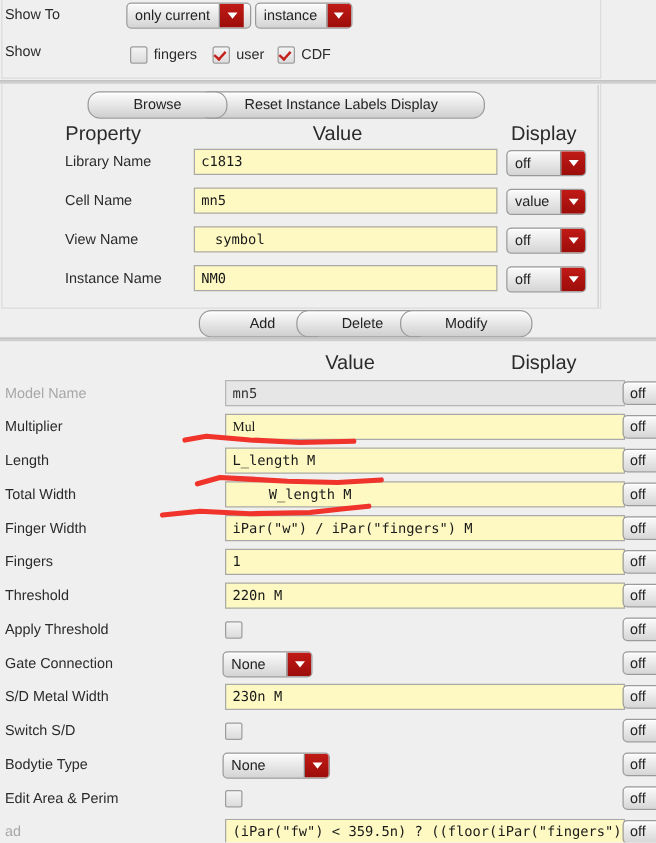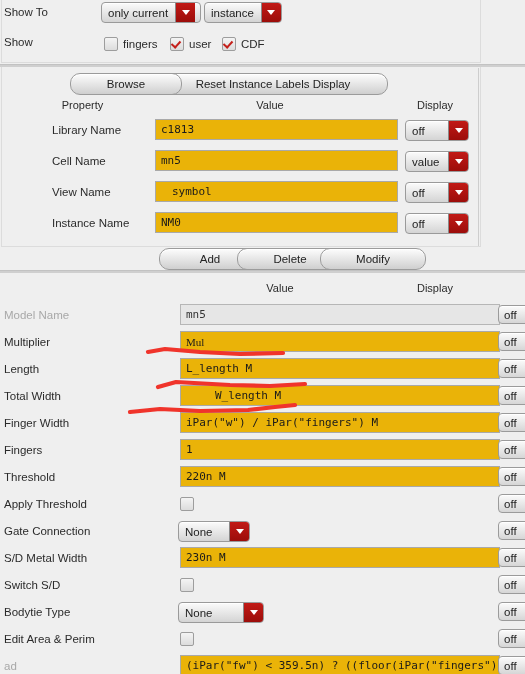--- a/index.html
+++ b/index.html
@@ -52,37 +52,37 @@
     display:inline-block;position:relative;vertical-align:middle;
   }
   .chk.checked::after{
     content:"";position:absolute;left:2px;top:1px;
     width:4px;height:7px;border:solid #c4201b;border-width:0 2px 2px 0;
     transform:rotate(42deg);
   }
 
   .field{
     box-sizing:border-box;height:21px;
-    border:1px solid #a9a9a9;background:#eab308;
+    border:1px solid #a9a9a9;background:#fef9c3;
     display:flex;align-items:center;padding:0 5px;
     font-family:"DejaVu Sans Mono", monospace;font-size:11px;color:#1a1a1a;
     white-space:nowrap;overflow:hidden;
   }
   .field.readonly{background:#e6e6e6;border-color:#b6b6b6;color:#333;}
 
   .offbtn{
     box-sizing:border-box;height:19px;
     border:1px solid #9b9b9b;border-radius:4px;
     background:linear-gradient(#fbfbfb,#d6d6d6);
     box-shadow:inset 0 1px 0 #fff;
     display:flex;align-items:center;padding:0 5px;
     font-size:11.5px;color:#222;white-space:nowrap;overflow:hidden;
   }
 
-  .colhead{font-size:11px;color:#2b2b2b;text-align:center;}
+  .colhead{font-size:16px;color:#2b2b2b;text-align:center;}
 
   .hsep{height:2px;background:#cfcfcf;border-top:1px solid #c2c2c2;}
   .groupbox{position:absolute;border:1px solid #dcdcdc;border-top:none;}
   .vline{position:absolute;width:1px;background:#cdcdcd;}
 
   
   #annot{position:absolute;left:0;top:0;width:525px;height:674px;pointer-events:none;}
 </style>
 </head>
 <body>

